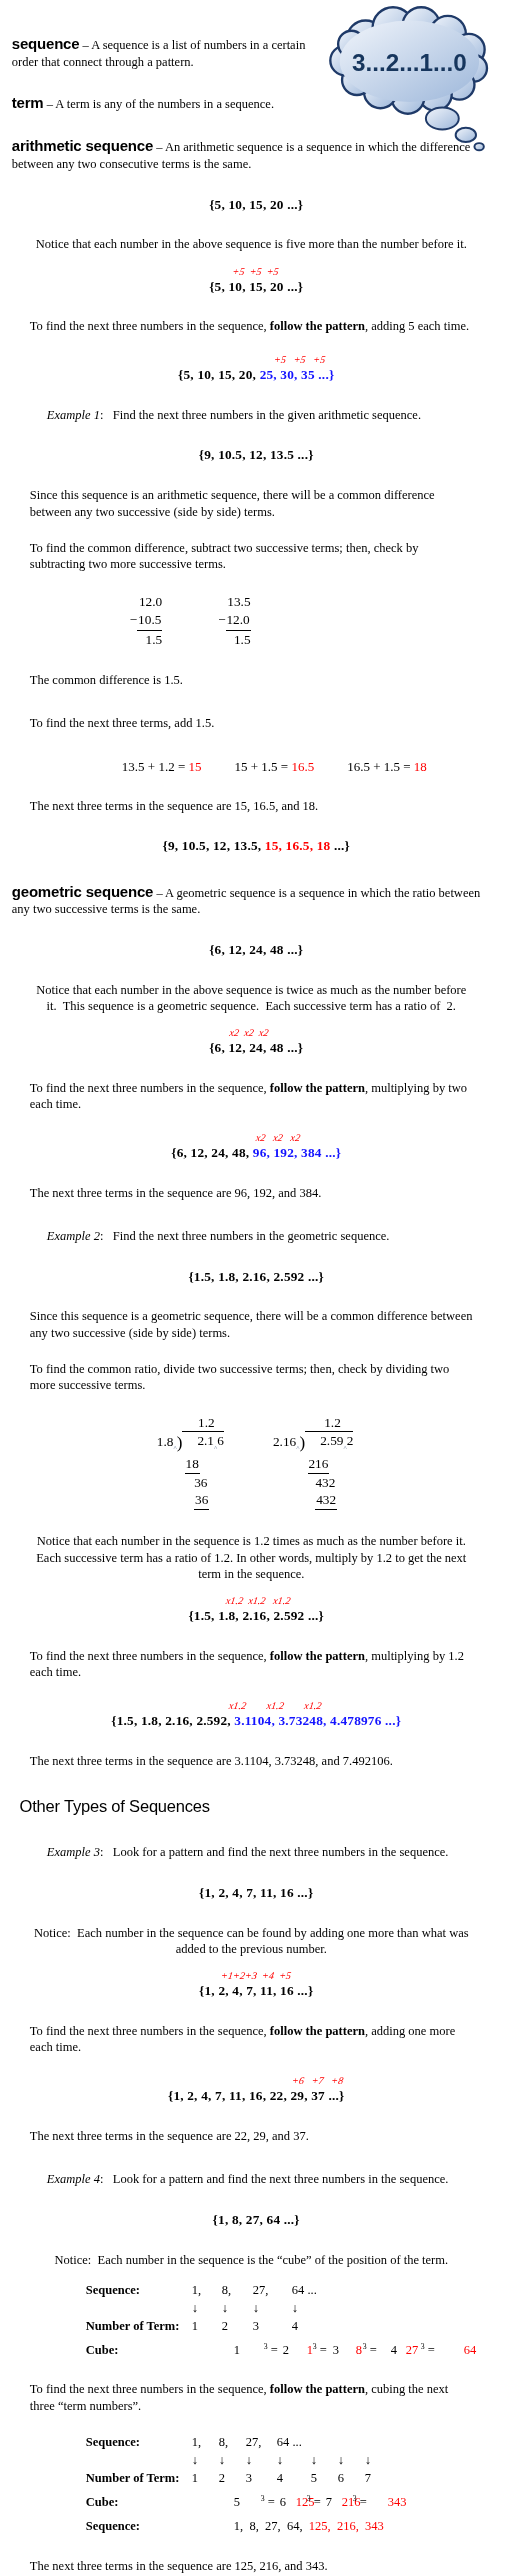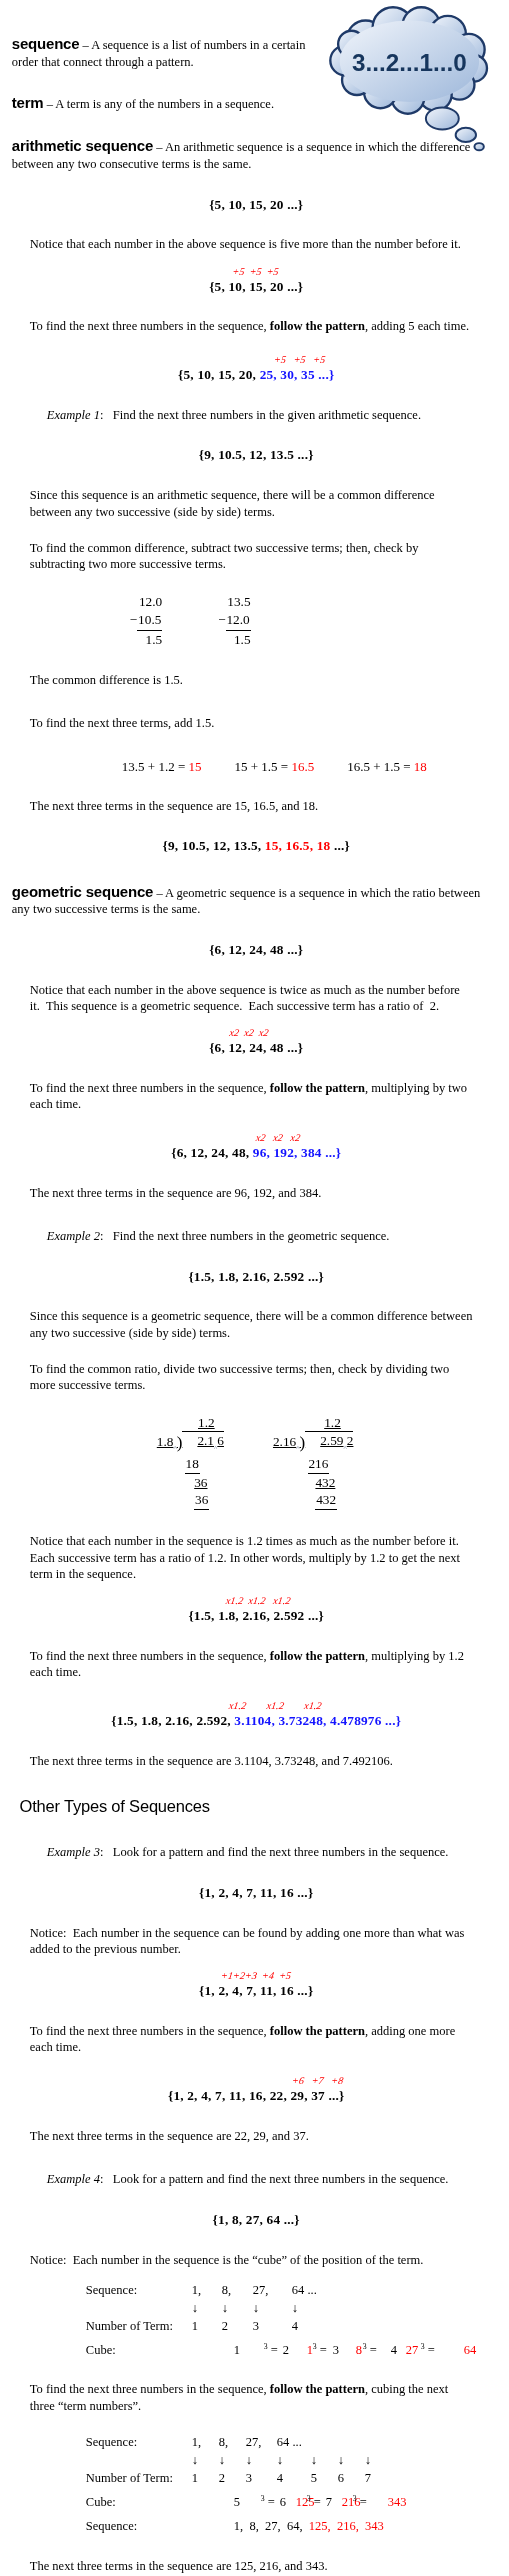--- a/index.html
+++ b/index.html
@@ -41,48 +41,48 @@
     margin:0 0 27px 7.8px;
   }
   
   .workrow{display:flex; margin:0 0 23.5px 118px; gap:56px;}
   .subblock{display:inline-block; text-align:right; font-size:13.3px; line-height:1.35;}
   .subblock .u{border-bottom:1.3px solid #000; padding:0 0.8px 0.8px 0.8px; display:inline-block;}
   
   .eqrow{display:flex; margin:0 0 22px 110px; gap:33px; font-size:13px;}
   .eqrow .eq{white-space:pre;}
   
-  .divrow{display:flex; margin:0 0 23.5px 145px; gap:49px;text-decoration:underline;}
+  .divrow{display:flex; margin:0 0 23.5px 145px; gap:49px;}
   .division{display:inline-grid; grid-template-columns:auto auto; font-size:13.3px; line-height:1.3;}
   .division .qcell{grid-column:2; border-bottom:1.3px solid #000; text-align:center; padding:0 4.7px 0 11px;}
   .division .dvsr{grid-column:1; text-align:right; padding-right:0;}
   .division .dvdnd{grid-column:2; padding-left:15px;}
   .division .work{grid-column:2; white-space:pre;}
   .division .u{border-bottom:1.3px solid #000; display:inline-block; padding:0 0.8px 0.8px 0.8px;}
   .caret{font-size:7px; color:#6a7a97; vertical-align:-4.7px;}
   .bracket{font-size:17px; vertical-align:-2.4px; font-weight:normal;}
   sup.cube{font-size:7.8px; vertical-align:super; line-height:0;}
   
   .ptable{margin:0 0 6.3px 74px;}
   .trow{display:flex; align-items:flex-start; margin-bottom:1.6px;}
-  .tlabel{width:106px; flex:0 0 106px;}
+  .tlabel{width:106px; flex:0 0 106px;font-weight:bold;}
   .cells{display:flex;}
   .cells span{display:inline-block; text-align:left;}
   .c1 .cells span:nth-child(1){width:30px;}
   .c1 .cells span:nth-child(2){width:31px;}
   .c1 .cells span:nth-child(3){width:39px;}
   .c1 .cells span:nth-child(4){width:55px;}
   .c2 .cells span{width:27px;}
   .c2 .cells span:nth-child(3){width:31px;}
   .c2 .cells span:nth-child(4){width:34px;}
   .arrowrow .cells span{color:#000;}
   .cuberow{margin:7.8px 0 7.8px 0;gap:42px;}
   .cuberow .cells{gap:19px;}
   .cuberow .eq{white-space:pre;}
-  .mb18{margin-bottom:14px;}
+  .mb18{margin-bottom:14px;text-align:center;}
   .mb30{margin-bottom:23.5px;}
   .mb34{margin-bottom:27px;}
   
   .cloud{position:absolute; left:317px; top:3.1px; width:188px; height:151px;}
 </style>
 </head>
 <body>
 
 <div class="cloud">
   <svg width="188" height="151" viewBox="0 0 240 192" style="font-size:16px">

